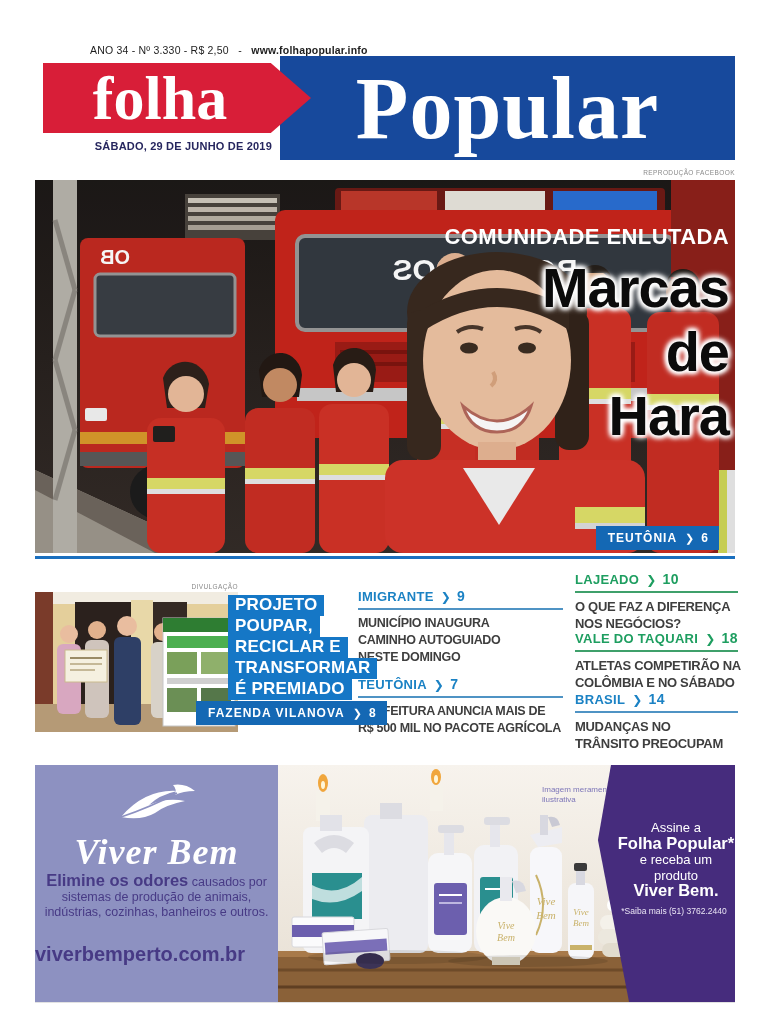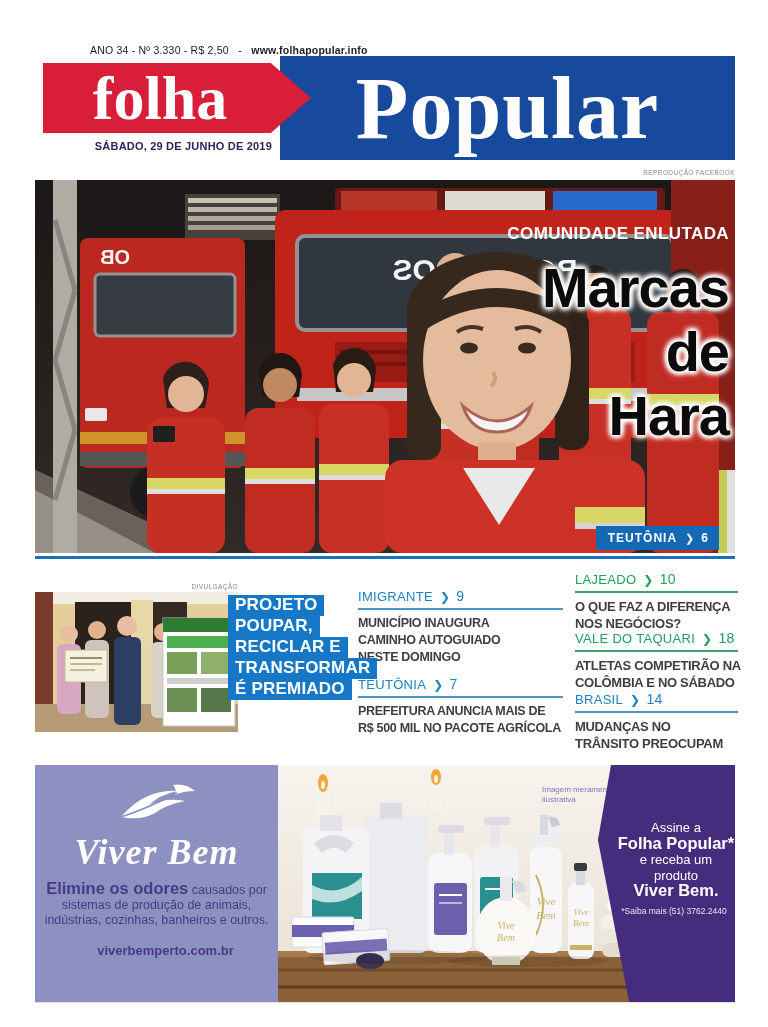--- a/index.html
+++ b/index.html
@@ -20,21 +20,21 @@
   .logo-red span{font-family:"Liberation Serif",serif;font-weight:bold;color:#fff;
                  font-size:62px;line-height:1;letter-spacing:0;}
   .date-line{position:absolute;left:43px;top:140px;width:229px;text-align:right;
              font-size:11px;font-weight:bold;color:#26265e;letter-spacing:.2px;}
 
   
   .lead-credit{position:absolute;left:35px;top:169px;width:700px;text-align:right;
                font-size:6.5px;color:#8a8a8a;letter-spacing:.4px;}
   .lead-photo{position:absolute;left:35px;top:180px;width:700px;height:373px;overflow:hidden;}
   .lead-kicker{position:absolute;left:335px;top:224px;width:394px;text-align:right;z-index:3;
-               color:#fff;font-weight:bold;font-size:17px;letter-spacing:.4px;}
+               color:#fff;font-weight:bold;font-size:22px;letter-spacing:.4px;}
   .lead-headline{position:absolute;left:335px;top:256px;width:394px;text-align:right;z-index:3;
                  color:#0b0b0b;font-weight:bold;font-size:56px;line-height:64px;letter-spacing:-1px;
                  text-shadow:0 0 5px #fff,0 0 9px #fff,2px 2px 5px #fff,-2px -2px 5px #fff,
                              2px -2px 5px #fff,-2px 2px 5px #fff;}
   .page-tag{position:absolute;z-index:3;background:#1468b4;color:#fff;font-weight:bold;
             font-size:12px;letter-spacing:1px;padding:5px 10px 5px 12px;white-space:nowrap;}
   .page-tag .chev{font-family:"DejaVu Sans",sans-serif;font-size:11px;margin:0 6px 0 8px;}
   .tag-lead{right:49px;top:526px;left:auto;}
   .lead-rule{position:absolute;left:35px;top:556px;width:700px;height:3px;background:#1a6fbe;}
 
@@ -43,42 +43,42 @@
               font-size:6.5px;color:#8a8a8a;letter-spacing:.4px;}
   .sec-photo{position:absolute;left:35px;top:592px;width:203px;height:140px;overflow:hidden;}
   .sec-headline{position:absolute;left:228px;top:595px;z-index:3;}
   .sec-headline div{display:table;background:#1577c6;color:#fff;font-weight:bold;
                     font-size:17px;line-height:17px;padding:1px 7px 3px 7px;margin-bottom:0;
                     white-space:nowrap;letter-spacing:.2px;}
   .tag-sec{left:196px;top:701px;}
 
   
   .teaser{position:absolute;}
-  .kicker{font-weight:normal;font-size:13px;letter-spacing:.3px;white-space:nowrap;}
+  .kicker{font-weight:bold;font-size:13px;letter-spacing:.3px;white-space:nowrap;}
   .kicker .chev{font-family:"DejaVu Sans",sans-serif;font-size:12px;margin:0 6px 0 7px;}
   .kicker .pg{font-size:14px;}
   .k-blue{color:#1b82c4;}
   .k-green{color:#1e9e60;}
   .rule{height:2px;margin:4px 0 5px 0;}
   .r-blue{background:#4f93c4;}
   .r-green{background:#3fa06b;}
   .t-head div{font-weight:bold;color:#3e3e3e;font-size:12.5px;line-height:17px;
               letter-spacing:-.3px;white-space:nowrap;}
   .colC .t-head div{font-size:13px;}
 
   
   .ad{position:absolute;left:35px;top:765px;width:700px;height:237px;border-bottom:1px solid #e2e2e2;}
   .ad-left{position:absolute;left:0;top:0;width:243px;height:237px;background:#8d91c1;
            text-align:center;color:#fff;}
   .ad-feather{position:absolute;left:0;top:16px;width:243px;display:flex;justify-content:center;}
   .ad-brand{position:absolute;left:0;top:66px;width:243px;font-family:"Liberation Serif",serif;
             font-style:italic;font-weight:bold;font-size:36px;color:#fff;letter-spacing:1px;}
-  .ad-pitch{position:absolute;left:0;top:116px;width:243px;color:#473a85;font-size:12.5px;line-height:15px;}
+  .ad-pitch{position:absolute;left:0;top:108px;width:243px;color:#473a85;font-size:12.5px;line-height:15px;}
   .ad-pitch .big{font-weight:bold;font-size:16.5px;}
-  .ad-url{position:absolute;left:0;top:178px;width:205px;color:#473a85;font-weight:bold;font-size:13px;margin-left:28px;}
+  .ad-url{position:absolute;left:0;top:178px;width:205px;color:#473a85;font-weight:bold;font-size:20px;}
   .ad-photo{position:absolute;left:243px;top:0;width:379px;height:237px;overflow:hidden;}
   .ad-note{position:absolute;left:507px;top:20px;width:90px;font-size:8px;line-height:10px;
            color:#7d76b8;z-index:4;}
   .ad-right{position:absolute;left:560px;top:0;width:140px;height:237px;background:#462c7d;z-index:5;
             clip-path:polygon(11.4% 0,100% 0,100% 100%,24.3% 100%,2.1% 31.6%);
             color:#fff;text-align:center;}
   .ad-right .offer{position:absolute;left:22px;top:55px;width:118px;line-height:15.5px;font-size:13px;}
   .ad-right .offer b{font-size:16.5px;}
   .ad-right .foot{position:absolute;left:18px;top:141px;width:122px;font-size:8.5px;color:#e9e4f4;}
 </style>
@@ -293,20 +293,21 @@
       </g>
     </svg>
   </div>
   <div class="sec-headline">
     <div>PROJETO</div>
     <div>POUPAR,</div>
     <div>RECICLAR E</div>
     <div>TRANSFORMAR</div>
     <div>É PREMIADO</div>
   </div>
+  <div class="page-tag tag-sec"><span>FAZENDA VILANOVA</span><span class="chev">❯</span><span>8</span></div>
 
   <div class="teaser" style="left:358px;top:588px;width:205px;">
     <div class="kicker k-blue"><span>IMIGRANTE</span><span class="chev">❯</span><span class="pg">9</span></div>
     <div class="rule r-blue"></div>
     <div class="t-head">
       <div>MUNICÍPIO INAUGURA</div>
       <div>CAMINHO AUTOGUIADO</div>
       <div>NESTE DOMINGO</div>
     </div>
   </div>

